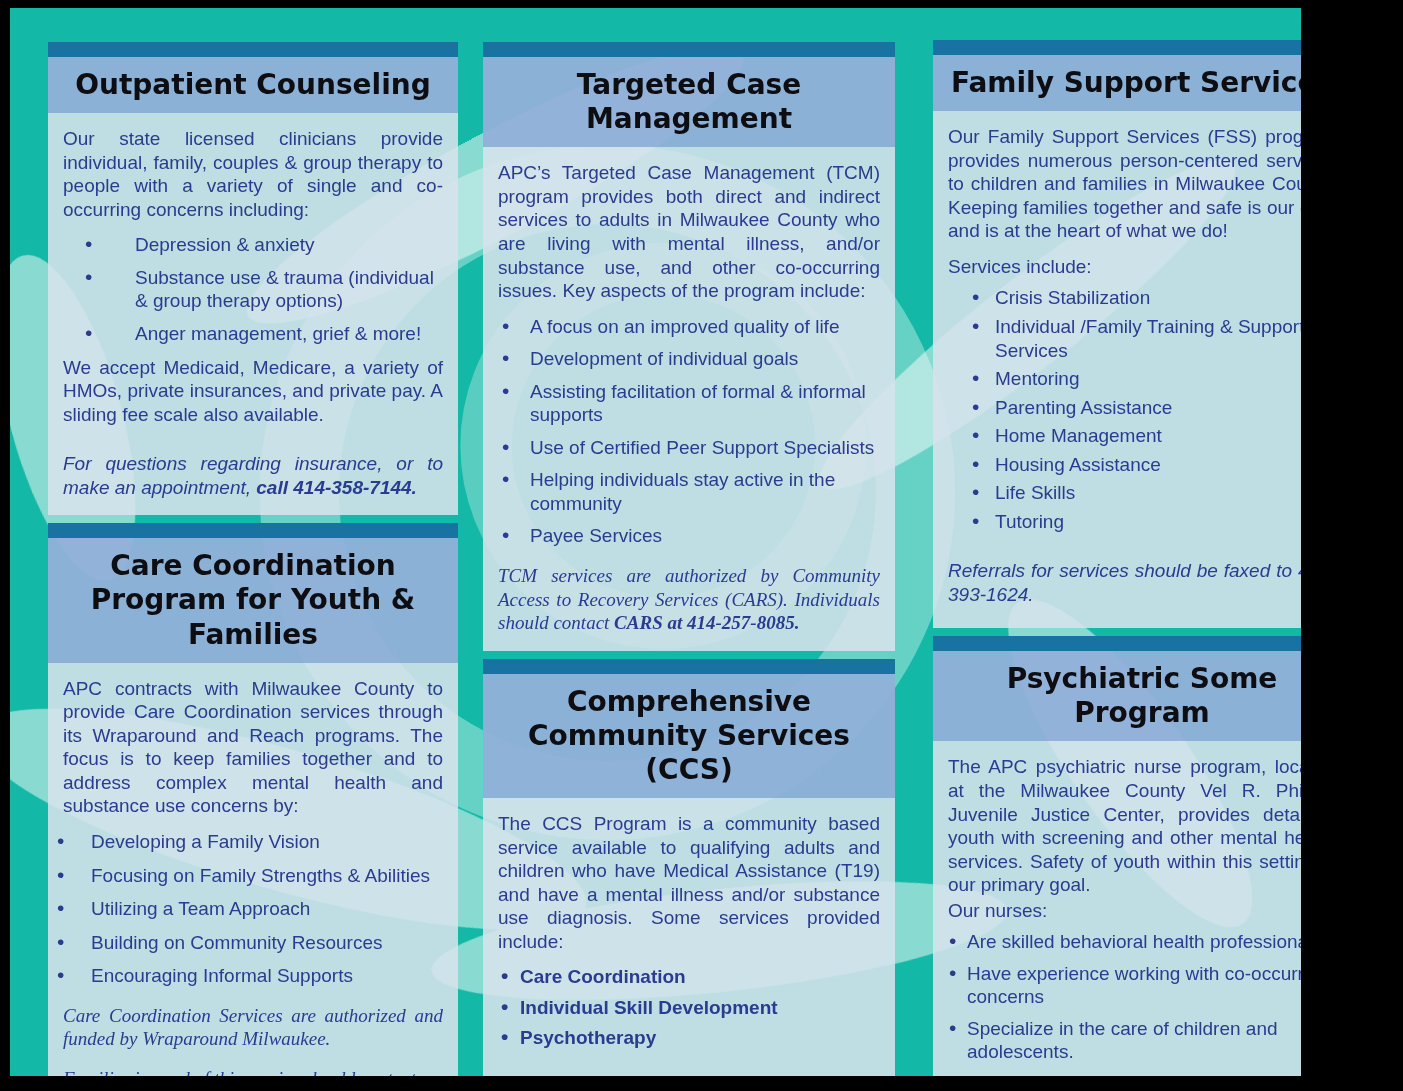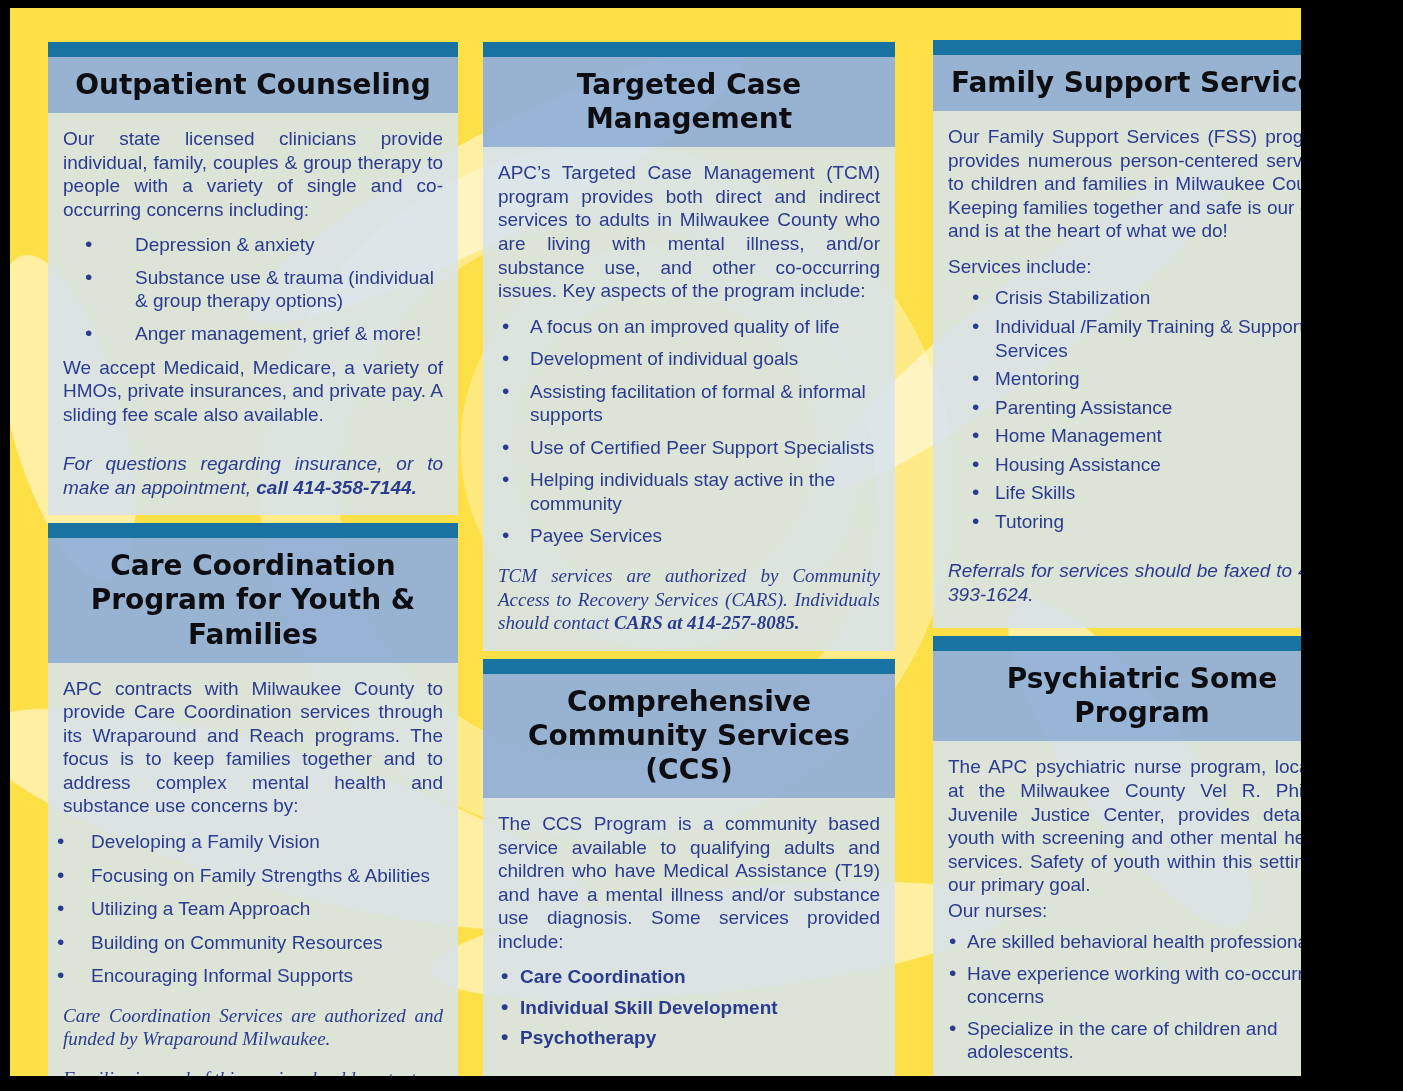--- a/index.html
+++ b/index.html
@@ -7,21 +7,21 @@
   body {
     width:1403px; height:1091px;
     background:#000;
     position:relative;
     font-family:"Liberation Sans", sans-serif;
     overflow:hidden;
   }
   .page {
     position:absolute; left:10px; top:8px;
     width:1291px; height:1068px;
-    background:#fde047;
+    background:#14b8a6;
     overflow:hidden;
   }
   .swirls { position:absolute; left:0; top:0; width:100%; height:100%; pointer-events:none; }
   .col { position:absolute; top:34px; }
   .col-left   { left:38px;  width:410px; }
   .col-middle { left:473px; width:412px; }
   .col-right  { left:923px; width:418px; top:32px; }
 
   .section + .section { margin-top:8px; }
   .strip { height:15px; background:#1973a2; }

